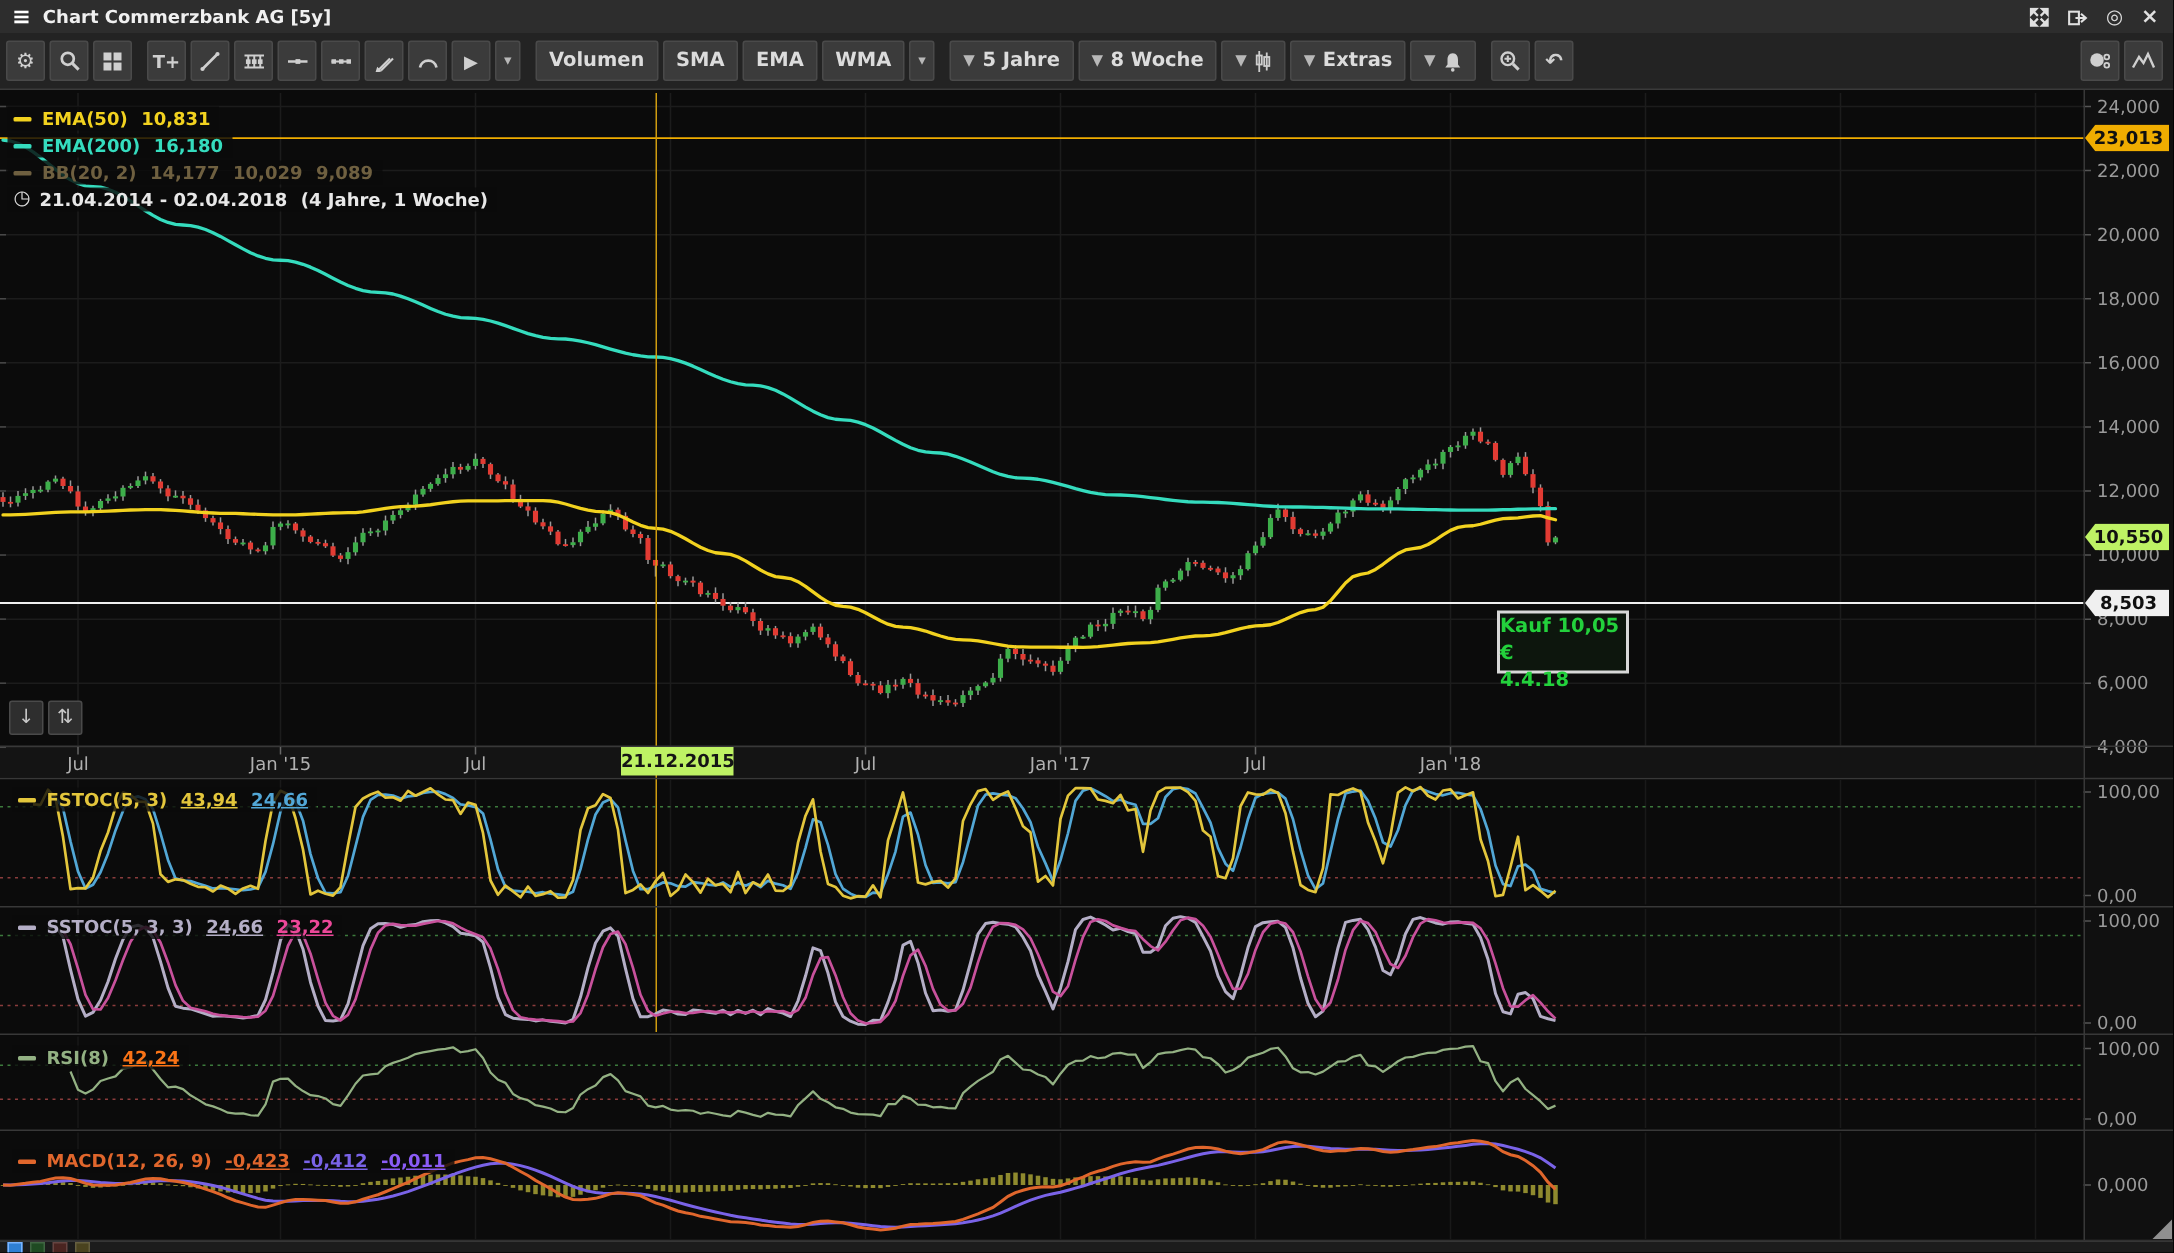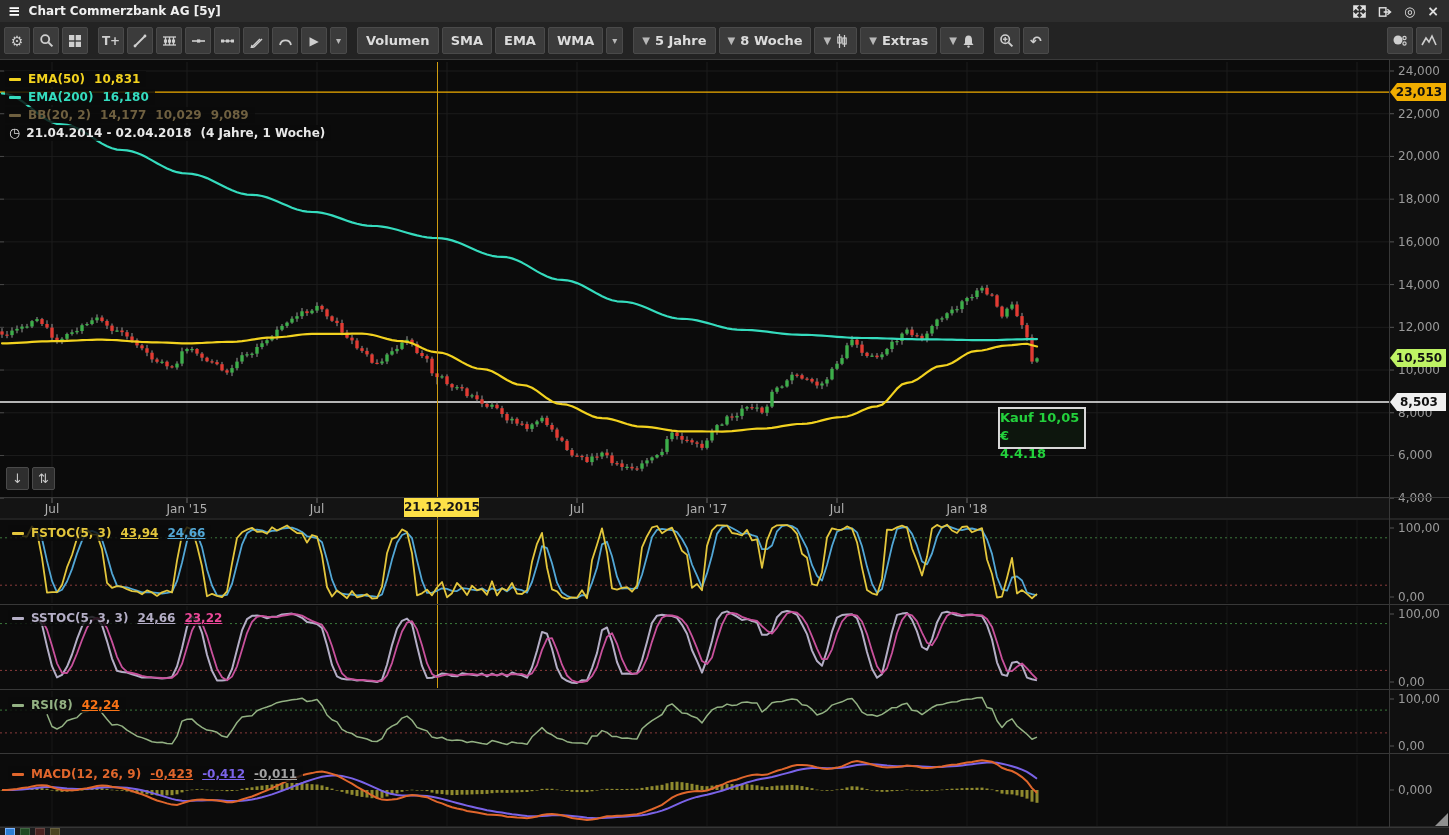--- a/index.html
+++ b/index.html
@@ -43,21 +43,21 @@
   .lgd svg{margin-right:6px;}
   .clock{font-weight:normal;font-size:13px;margin-right:6px;color:#ddd;}
   
   .plg{position:absolute;left:8px;z-index:3;width:max-content;background:rgba(10,10,10,0.8);
        padding:1px 6px 1px 4px;font-size:12px;font-weight:bold;display:flex;align-items:center;}
   .plg .pval{margin-left:9px;text-decoration:underline;}
   
   .tag{position:absolute;left:1390px;width:56px;height:18px;z-index:4;color:#101010;font-size:12px;
        font-weight:bold;text-align:center;line-height:18px;
        clip-path:polygon(0 50%,7px 0,100% 0,100% 100%,7px 100%);padding-left:2px;box-sizing:border-box;}
-  .xtag{position:absolute;left:404px;top:498px;width:75px;height:19px;background:#fde047;color:#151515;
+  .xtag{position:absolute;left:414px;top:498px;width:75px;height:19px;background:#bef264;color:#151515;
         font-size:12px;font-weight:bold;text-align:center;line-height:19px;z-index:4;}
   
   .kauf{position:absolute;left:998px;top:407px;width:84px;height:38px;border:2px solid #d8d8d8;
         background:rgba(14,24,14,0.92);color:#23d13c;font-size:13px;font-weight:bold;text-align:left;
         line-height:18px;z-index:3;}
   
   .cbtns{position:absolute;left:6px;top:467px;z-index:3;display:flex;gap:3px;}
   .cbtn{width:21px;height:21px;background:#2e2e2e;border:1px solid #4a4a4a;border-radius:2px;color:#c8c8c8;
         font-size:13px;display:flex;align-items:center;justify-content:center;cursor:pointer;}
   
@@ -1080,21 +1080,21 @@
   <div class="plg" style="top:697px">
     <span class="dash" style="background:#93b183"></span>
     <span style="color:#93b183">RSI(8)</span>
     <span class="pval" style="color:#f97316">42,24</span>
   </div>
   <div class="plg" style="top:766px">
     <span class="dash" style="background:#e0662c"></span>
     <span style="color:#e0662c">MACD(12, 26, 9)</span>
     <span class="pval" style="color:#e0662c">-0,423</span>
     <span class="pval" style="color:#7a63e8">-0,412</span>
-    <span class="pval" style="color:#a3a3a3">-0,011</span>
+    <span class="pval" style="color:#8b5cf6">-0,011</span>
   </div>
 
   <div class="tag" style="top:83px;background:#f0ad00">23,013</div>
   <div class="tag" style="top:349px;background:#bef264">10,550</div>
   <div class="tag" style="top:393px;background:#f0f0f0">8,503</div>
   <div class="xtag">21.12.2015</div>
 
   <div class="kauf">
     <div>Kauf 10,05 €</div>
     <div>4.4.18</div>

